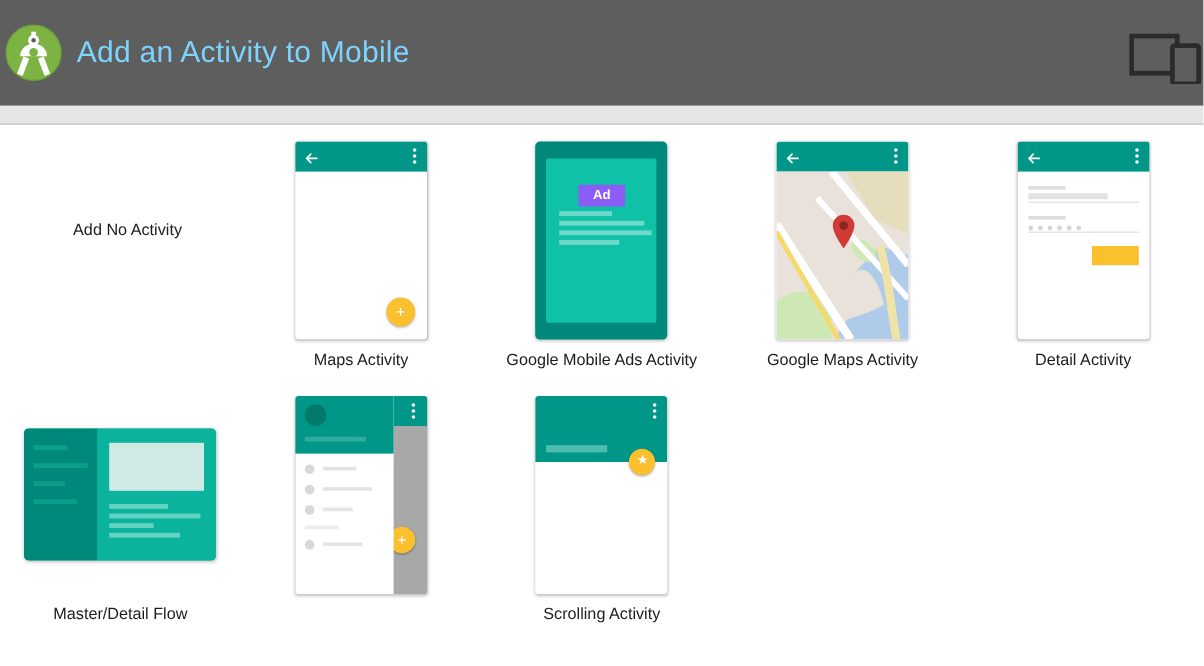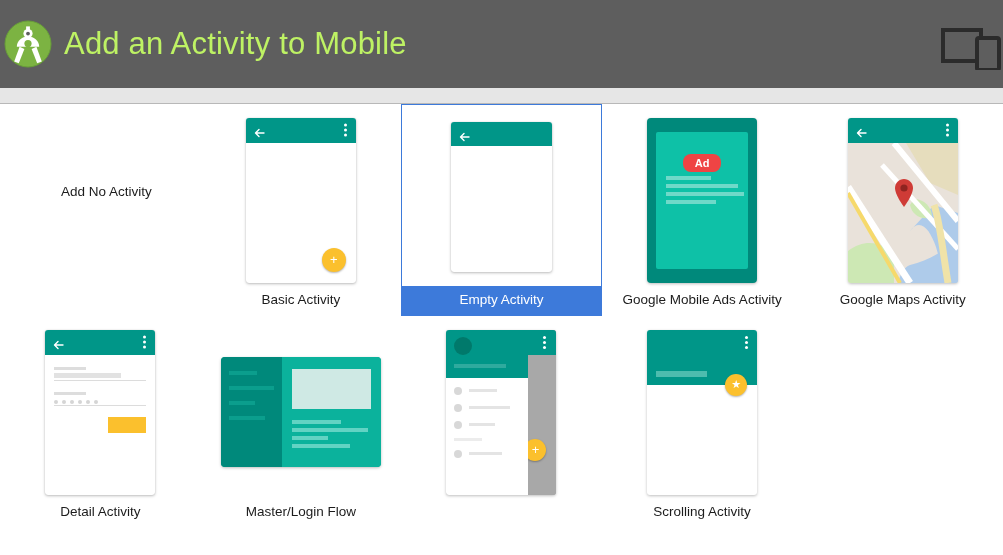--- a/index.html
+++ b/index.html
@@ -19,22 +19,22 @@
     align-items: center;
     padding-left: 8px;
   }
   .logo {
     width: 48px; height: 48px;
     flex: 0 0 48px;
     position: relative;
     margin-left: -4px;
   }
   .header-title {
-    color: #bef264;
-    font-size: 31px;
+    color: #7dd3fc;
+    font-size: 25px;
     font-weight: 400;
     margin-left: 12px;
     letter-spacing: 0.2px;
     white-space: nowrap;
     text-align: center;
   }
   .device-icon {
     position: absolute;
     right: 0px; top: 28px;
     width: 62px; height: 42px;
@@ -212,26 +212,26 @@
   .thumb-admob .inner {
     background: #0ec1a7;
     width: 100%; height: 100%;
     border-radius: 2px;
     display: flex;
     flex-direction: column;
     align-items: center;
     padding-top: 22px;
   }
   .ad-badge {
-    background: #ef4444;
+    background: #8b5cf6;
     color: #ffffff;
     font-size: 11px;
     font-weight: 700;
     padding: 3px 12px;
-    border-radius: 8px;
+    border-radius: 1px;
     margin-bottom: 4px;
   }
   .ad-lines { width: 78%; }
   .ad-lines i {
     display: block;
     height: 4px;
     background: #6fd9c9;
     margin-bottom: 4px;
   }
 
@@ -461,37 +461,23 @@
             </span>
             <span class="dots">
                 <i></i>
                 <i></i>
                 <i></i>
               </span>
           </div>
           <div class="fab">+</div>
         </div>
       </div>
-      <div class="cell-label">Basic Activity</div>
-    </div>
-
-    <div class="cell selected">
-      <div class="thumb-wrap thumb-empty">
-        <div class="phone">
-          <div class="appbar">
-            <span class="back">
-              <svg width="11" height="11" viewBox="0 0 11 11">
-                  <path d="M10 5.5 H2 M5 2 L1.5 5.5 L5 9" stroke="#fff" stroke-width="1.4" fill="none" stroke-linecap="round" stroke-linejoin="round"></path>
-                </svg>
-            </span>
-          </div>
-        </div>
-      </div>
-      <div class="cell-label">Empty Activity</div>
-    </div>
+      <div class="cell-label">Maps Activity</div>
+    </div>
+
 
 
     <div class="cell">
       <div class="thumb-wrap">
         <div class="thumb-admob">
           <div class="inner">
             <div class="ad-badge">Ad</div>
             <div class="ad-lines">
               <i style="width:62%"></i>
                 <i style="width:100%"></i>
@@ -592,21 +578,21 @@
           </div>
           <div class="md-detail">
             <div class="md-hero"></div>
             <i style="width:62%"></i>
               <i style="width:96%"></i>
               <i style="width:46%"></i>
               <i style="width:74%"></i>
           </div>
         </div>
       </div>
-      <div class="cell-label">Master/Login Flow</div>
+      <div class="cell-label">Master/Detail Flow</div>
     </div>
 
     <div class="cell">
       <div class="thumb-wrap">
         <div class="thumb-nav">
           <div class="nav-scrim-bar">
             <div class="topteal">
               <span class="dots">
                   <i></i>
                   <i></i>

